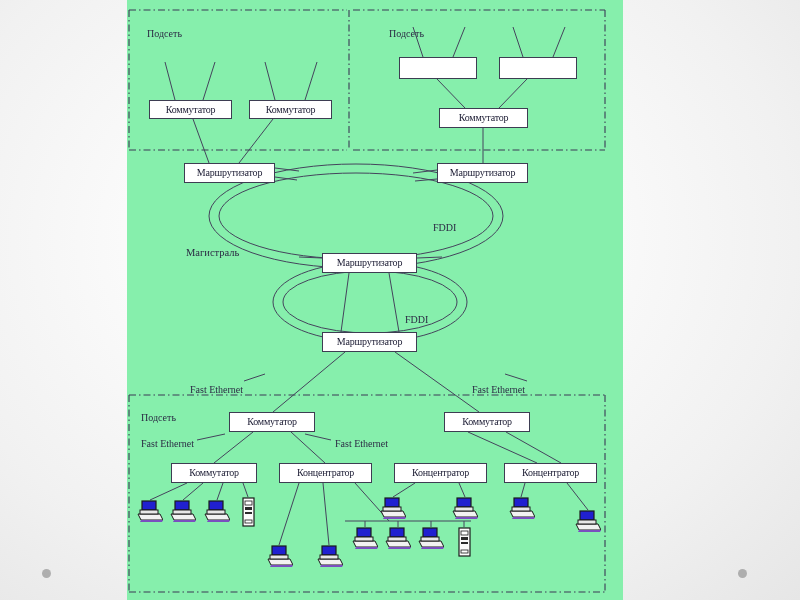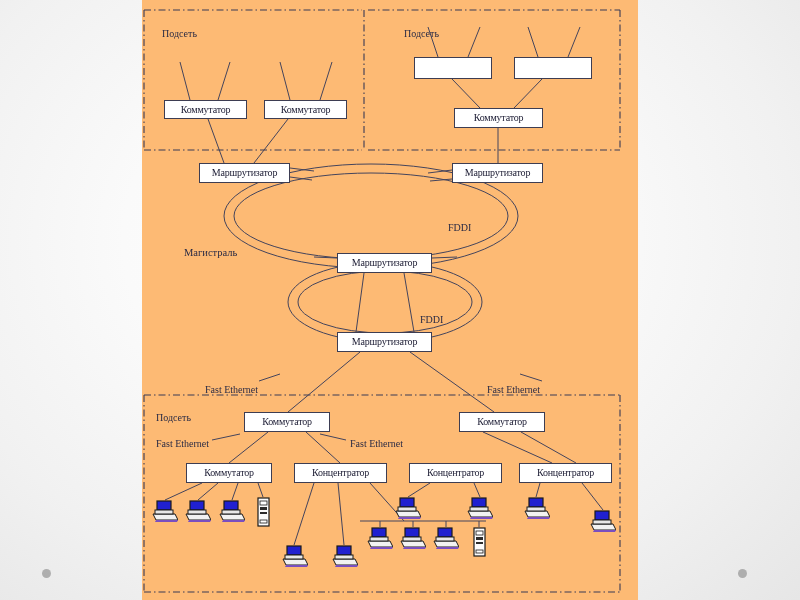--- a/index.html
+++ b/index.html
@@ -25,25 +25,25 @@
     border-radius: 50%;
     background: #9a9a9a;
     opacity: .75;
   }
   #dot-left  { left: 42px;  top: 569px; }
   #dot-right { left: 738px; top: 569px; }
 
   
   #canvas {
     position: absolute;
-    left: 142px;
+    left: 127px;
     top: 0px;
     width: 496px;
     height: 600px;
-    background: #fdba74;
+    background: #86efac;
   }
   #svg-layer {
     position: absolute;
     left: 0; top: 0;
     width: 496px; height: 600px;
   }
   
   .node {
     position: absolute;
     box-sizing: border-box;
@@ -64,21 +64,21 @@
 
   
   .lbl {
     position: absolute;
     font-family: "Liberation Serif", serif;
     font-size: 10px;
     color: #2b2b44;
     white-space: nowrap;
     z-index: 5;
   }
-  .lbl.big { font-size: 10.5px; }
+  .lbl.big { font-size: 10.5px; margin-left: 17px; }
 
   
   .pc {
     position: absolute;
     width: 26px;
     height: 22px;
     z-index: 6;
   }
   .tower {
     position: absolute;

